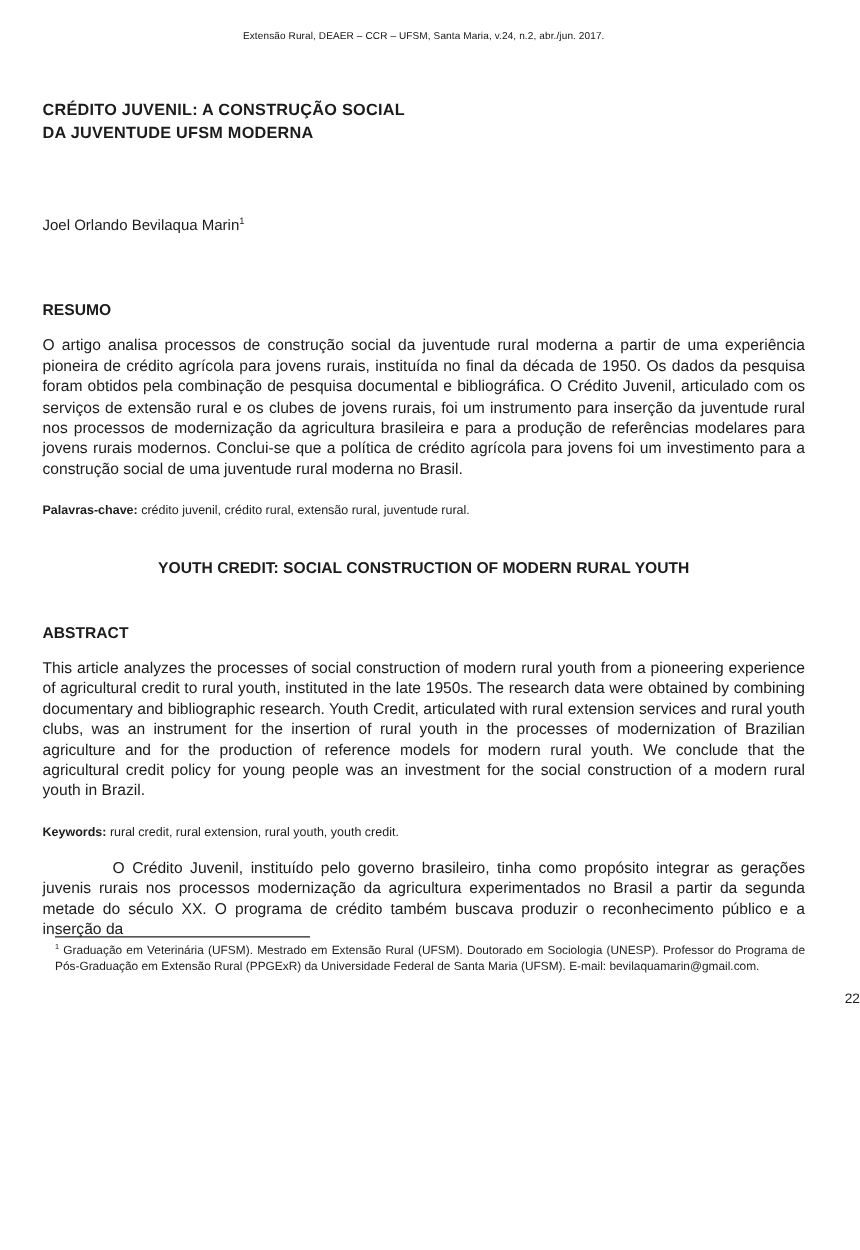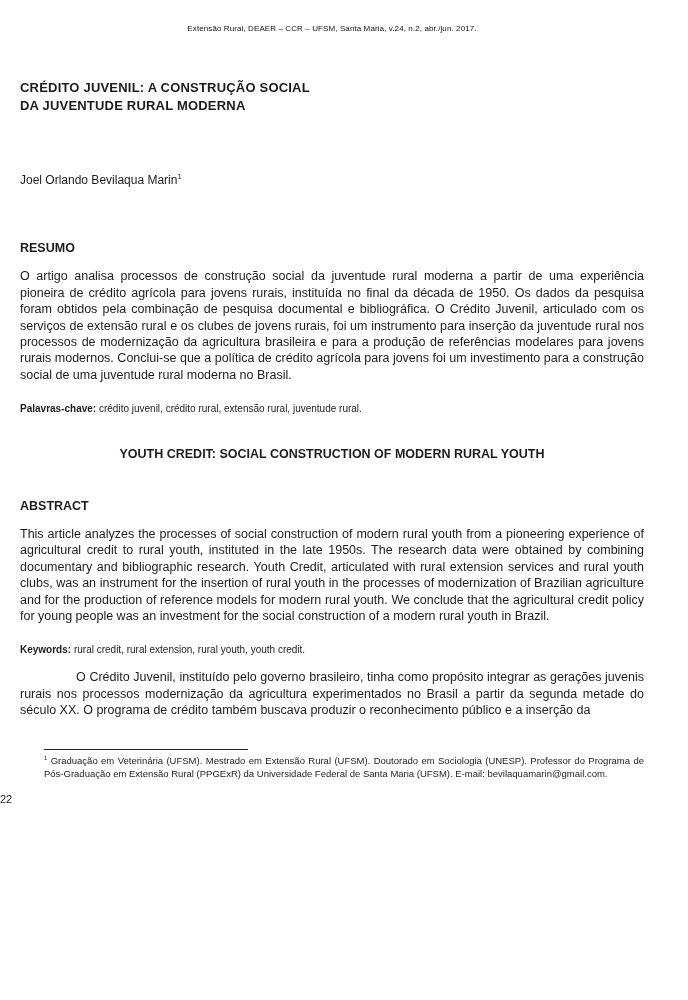--- a/index.html
+++ b/index.html
@@ -2,21 +2,21 @@
 <html><head>
 <meta charset="utf-8">
 <style>
   html, body { margin: 0; padding: 0; background: #ffffff; }
   .page {
     position: relative;
     width: 688px;
     height: 816px;
     box-sizing: border-box;
     background: #ffffff;
-    padding: 24px 44px 0 20px;
+    padding: 24px 44px 0 34px;
     overflow: hidden;
     font-family: "Liberation Sans", sans-serif;
     color: #1c1c1c;
   }
   .running-header {
     text-align: center;
     font-size: 8px;
     letter-spacing: 0.1px;
     color: #111;
   }
@@ -75,36 +75,36 @@
   }
   .footnote-text {
     margin: 0;
     font-size: 9.5px;
     line-height: 1.3;
     text-align: justify;
   }
   .page-number {
     position: absolute;
     left: 0;
-    right: 16px;
+    right: 0;
     bottom: 11px;
-    text-align: left;
+    text-align: right;
     font-size: 11px;
   }
 </style>
 </head>
 <body>
 
 <div class="page">
 
   <div class="running-header">Extensão Rural, DEAER – CCR – UFSM, Santa Maria, v.24, n.2, abr./jun. 2017.</div>
 
   <h1 class="title">
     <span>CRÉDITO JUVENIL: A CONSTRUÇÃO SOCIAL</span>
-    <span>DA JUVENTUDE RURAL MODERNA</span>
+    <span>DA JUVENTUDE UFSM MODERNA</span>
   </h1>
 
   <p class="author"><span>Joel Orlando Bevilaqua Marin</span><sup>1</sup></p>
 
   <h2 class="section-heading">RESUMO</h2>
 
   <p class="body">O artigo analisa processos de construção social da juventude rural moderna a partir de uma experiência pioneira de crédito agrícola para jovens rurais, instituída no final da década de 1950. Os dados da pesquisa foram obtidos pela combinação de pesquisa documental e bibliográfica. O Crédito Juvenil, articulado com os serviços de extensão rural e os clubes de jovens rurais, foi um instrumento para inserção da juventude rural nos processos de modernização da agricultura brasileira e para a produção de referências modelares para jovens rurais modernos. Conclui-se que a política de crédito agrícola para jovens foi um investimento para a construção social de uma juventude rural moderna no Brasil.</p>
 
   <p class="keywords"><span class="bold">Palavras-chave:</span><span> crédito juvenil, crédito rural, extensão rural, juventude rural.</span></p>
 

